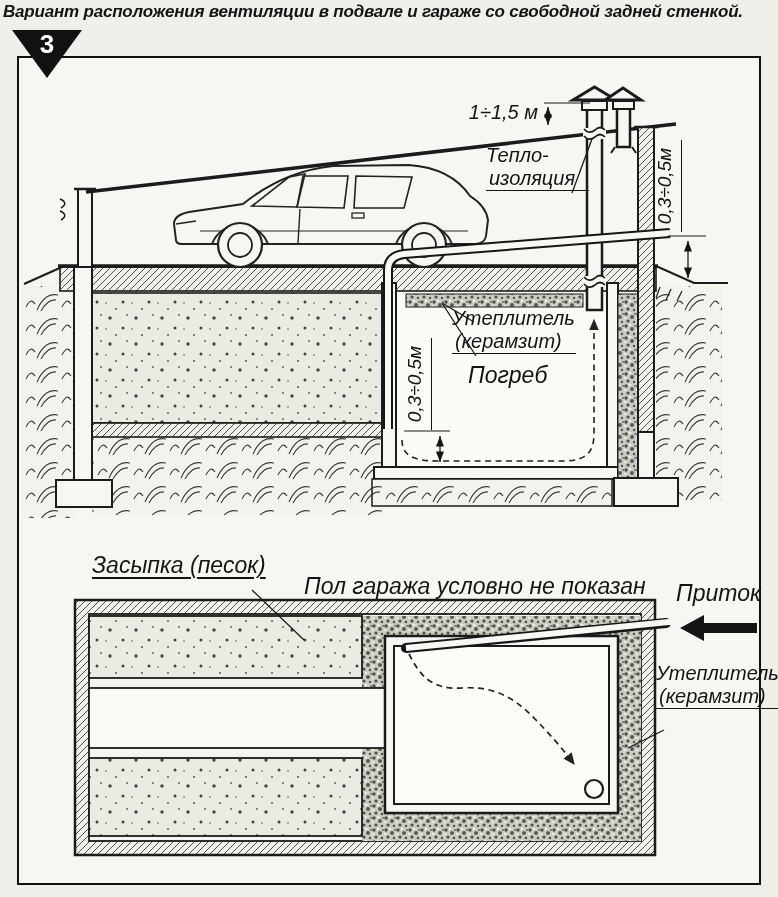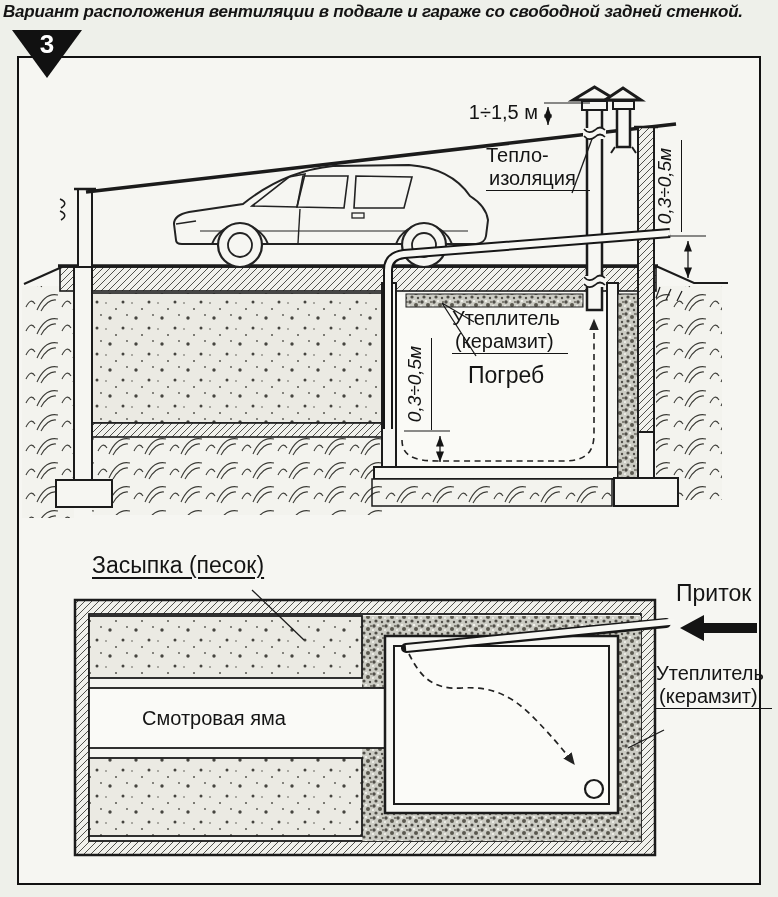--- a/index.html
+++ b/index.html
@@ -4,21 +4,21 @@
 <style>
   html,body{margin:0;padding:0;}
   body{background:#e9eae5;}
   .page{position:relative;width:778px;height:897px;background:#eef0ea;overflow:hidden;
         font-family:"Liberation Sans",sans-serif;color:#141414;}
   .drawing{position:absolute;left:0;top:0;}
   .title{position:absolute;left:3px;top:2px;width:772px;font-size:17px;font-weight:bold;
          font-style:italic;letter-spacing:-0.2px;white-space:nowrap;}
   .badge-num{position:absolute;left:12px;top:31px;width:70px;text-align:center;
              color:#ffffff;font-weight:bold;font-size:26px;line-height:26px;}
-  .lbl{position:absolute;font-size:20px;line-height:23px;white-space:nowrap;}
+  .lbl{position:absolute;font-style:italic;font-size:20px;line-height:23px;white-space:nowrap;}
   .lbl .und{border-bottom:1.6px solid #141414;padding:0 14px 1px 3px;}
   .center{text-align:left;}
   .right{text-align:right;}
   .rot{position:absolute;transform:rotate(-90deg);transform-origin:0 0;
        font-style:italic;font-size:19px;text-align:center;
        border-bottom:1.6px solid #141414;white-space:nowrap;}
   .big{font-size:23px;}
   .ul{text-decoration:underline;text-underline-offset:4px;text-decoration-thickness:1.5px;}
 </style>
 </head>
@@ -204,24 +204,24 @@
 
   <div class="lbl center" style="left:452px;top:307px;width:138px;">
     <div>Утеплитель</div>
     <div><span class="und">(керамзит)</span></div>
   </div>
 
   <div class="lbl big" style="left:468px;top:364px;">Погреб</div>
 
   <div class="rot" style="left:404px;top:430px;width:92px;height:27px;">0,3÷0,5м</div>
 
+  <div class="lbl big" style="left:304px;top:575px;">Пол гаража условно не показан</div>
 
   <div class="lbl big ul" style="left:92px;top:554px;">Засыпка (песок)</div>
 
-  <div class="lbl" style="left:142px;top:707px;">Смотровая яма</div>
 
   <div class="lbl big" style="left:676px;top:582px;text-align:right;">Приток</div>
 
   <div class="lbl" style="left:656px;top:662px;">
     <div>Утеплитель</div>
     <div><span class="und">(керамзит)</span></div>
   </div>
 
 </div>
 

